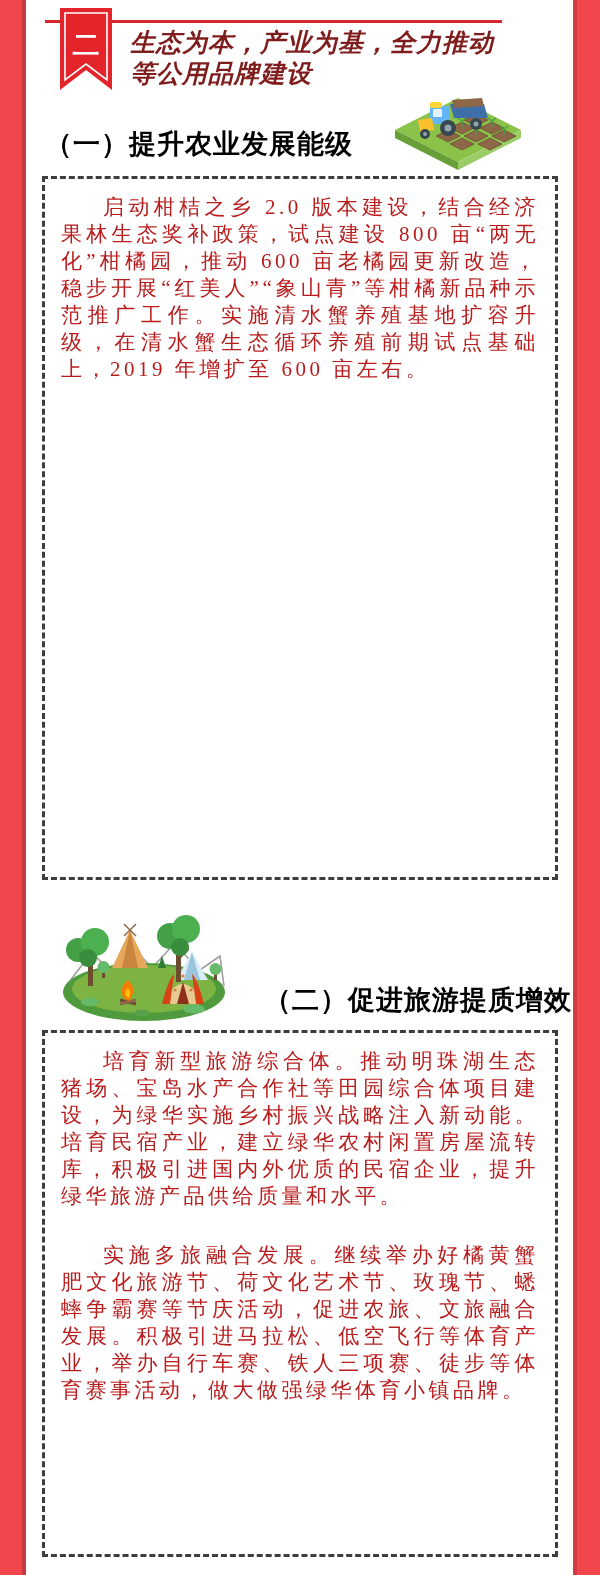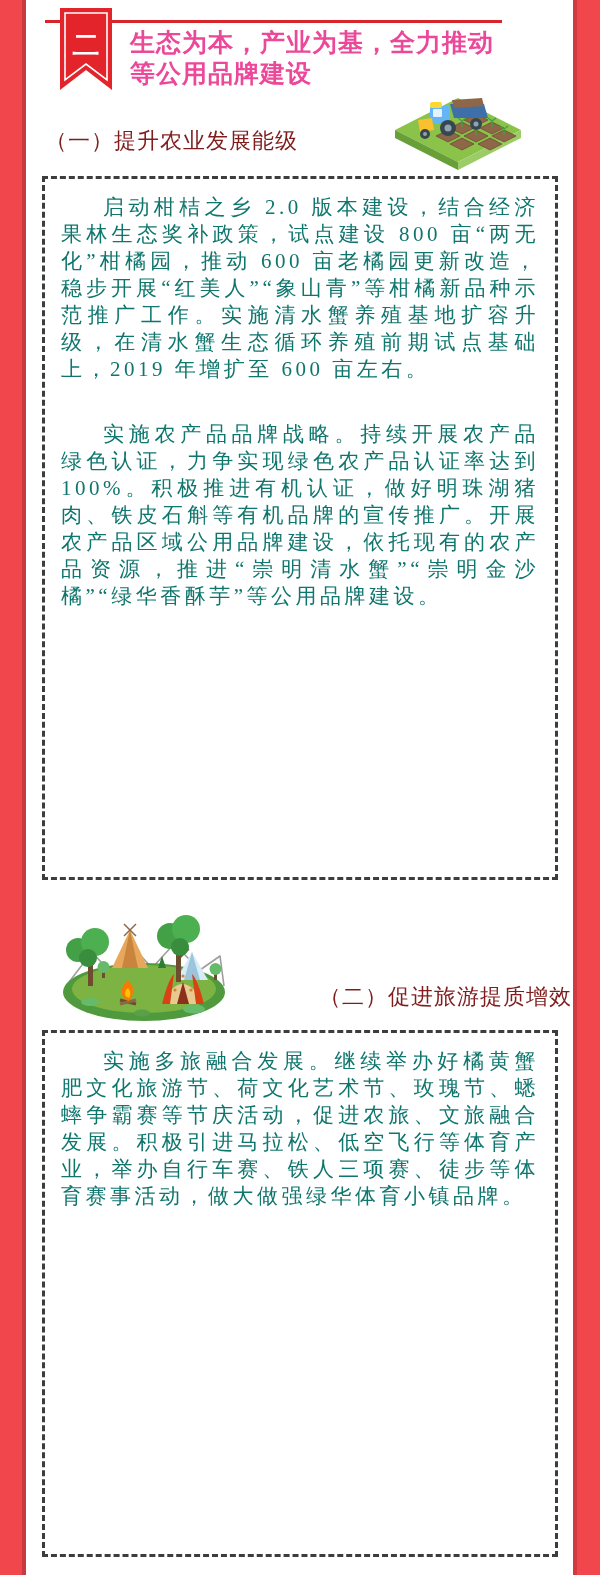--- a/index.html
+++ b/index.html
@@ -15,41 +15,41 @@
   .border-right{
     position:absolute;right:0;top:0;width:27px;height:1575px;
     background:linear-gradient(to left,#f1464c 0,#f1464c 23px,#d03a40 23px,#d03a40 27px);
   }
   
   .top-line{
     position:absolute;left:45px;top:20px;width:457px;height:3px;background:#d6252b;
   }
   .ribbon{position:absolute;left:60px;top:8px;width:52px;height:82px;}
   .title-block{
-    position:absolute;left:130px;top:27px;color:#ec4899;
-    font-weight:bold;font-size:25px;line-height:31px;
+    position:absolute;left:130px;top:27px;color:#7f1d1d;
+    font-weight:bold;font-style:italic;font-size:25px;line-height:31px;
     letter-spacing:1px;white-space:nowrap;
   }
   .section-heading{
-    position:absolute;color:#7f1d1d;font-weight:normal;font-size:22px;
+    position:absolute;color:#000000;font-weight:bold;font-size:27px;
     letter-spacing:1px;white-space:nowrap;
   }
   .heading-1{left:45px;top:126px;}
   .heading-2{right:28px;top:982px;}
   .illu-farm{position:absolute;left:392px;top:92px;width:132px;height:84px;}
   .illu-camp{position:absolute;left:58px;top:906px;width:172px;height:118px;}
   
   .dashed-box{
     position:absolute;left:42px;width:516px;box-sizing:border-box;
     border:3px dashed #3d3d3d;padding:15px 16px 0 16px;background:#fff;
   }
   .box-1{top:176px;height:704px;}
   .box-2{top:1030px;height:527px;}
   .dashed-box p{
-    margin:0;color:#0f766e;
+    margin:0;color:#b91c1c;
     font-family:"Liberation Serif","DejaVu Serif",serif;
     font-size:21px;line-height:27px;letter-spacing:3.5px;
     text-indent:2em;text-align:justify;text-justify:inter-ideograph;
   }
   .box-1 p{margin-bottom:38px;}
   .box-2 p{margin-bottom:32px;}
 </style>
 </head>
 <body>
 
@@ -108,21 +108,20 @@
     <circle cx="56" cy="36" r="8" fill="#37474f"></circle>
     <circle cx="56" cy="36" r="3.5" fill="#90a4ae"></circle>
     <circle cx="84" cy="32" r="6" fill="#37474f"></circle>
     <circle cx="84" cy="32" r="2.5" fill="#90a4ae"></circle>
   </svg>
 
   <div class="section-heading heading-1">（一）提升农业发展能级</div>
 
   <div class="dashed-box box-1">
     <p>启动柑桔之乡 2.0 版本建设，结合经济果林生态奖补政策，试点建设 800 亩“两无化”柑橘园，推动 600 亩老橘园更新改造，稳步开展“红美人”“象山青”等柑橘新品种示范推广工作。实施清水蟹养殖基地扩容升级，在清水蟹生态循环养殖前期试点基础上，2019 年增扩至 600 亩左右。</p>
-    <p>实施农产品品牌战略。持续开展农产品绿色认证，力争实现绿色农产品认证率达到100%。积极推进有机认证，做好明珠湖猪肉、铁皮石斛等有机品牌的宣传推广。开展农产品区域公用品牌建设，依托现有的农产品资源，推进“崇明清水蟹”“崇明金沙橘”“绿华香酥芋”等公用品牌建设。</p>
   </div>
 
   <svg class="illu-camp" viewBox="0 0 172 118">
 
     <path d="M8,80 L34,46 L52,66 L74,40 L94,62 L116,38 L142,64 L162,50 L166,80" fill="#ffffff" stroke="#9e9e9e" stroke-width="1.6" stroke-linejoin="round"></path>
 
     <ellipse cx="86" cy="86" rx="81" ry="29" fill="#4e9a3c"></ellipse>
     <ellipse cx="86" cy="83" rx="72" ry="24" fill="#7cb342"></ellipse>
 
     <polygon points="72,24 90,62 54,62" fill="#e8a85c"></polygon>
@@ -166,16 +165,17 @@
 
     <rect x="44" y="64" width="3" height="8" fill="#6d4c2f"></rect>
     <circle cx="45.5" cy="61" r="6" fill="#66bb6a"></circle>
     <rect x="156" y="66" width="3" height="8" fill="#6d4c2f"></rect>
     <circle cx="157.5" cy="63" r="6" fill="#66bb6a"></circle>
   </svg>
 
   <div class="section-heading heading-2">（二）促进旅游提质增效</div>
 
   <div class="dashed-box box-2">
+    <p>培育新型旅游综合体。推动明珠湖生态猪场、宝岛水产合作社等田园综合体项目建设，为绿华实施乡村振兴战略注入新动能。培育民宿产业，建立绿华农村闲置房屋流转库，积极引进国内外优质的民宿企业，提升绿华旅游产品供给质量和水平。</p>
     <p>实施多旅融合发展。继续举办好橘黄蟹肥文化旅游节、荷文化艺术节、玫瑰节、蟋蟀争霸赛等节庆活动，促进农旅、文旅融合发展。积极引进马拉松、低空飞行等体育产业，举办自行车赛、铁人三项赛、徒步等体育赛事活动，做大做强绿华体育小镇品牌。</p>
   </div>
 
 </div>
 
 </body></html>

